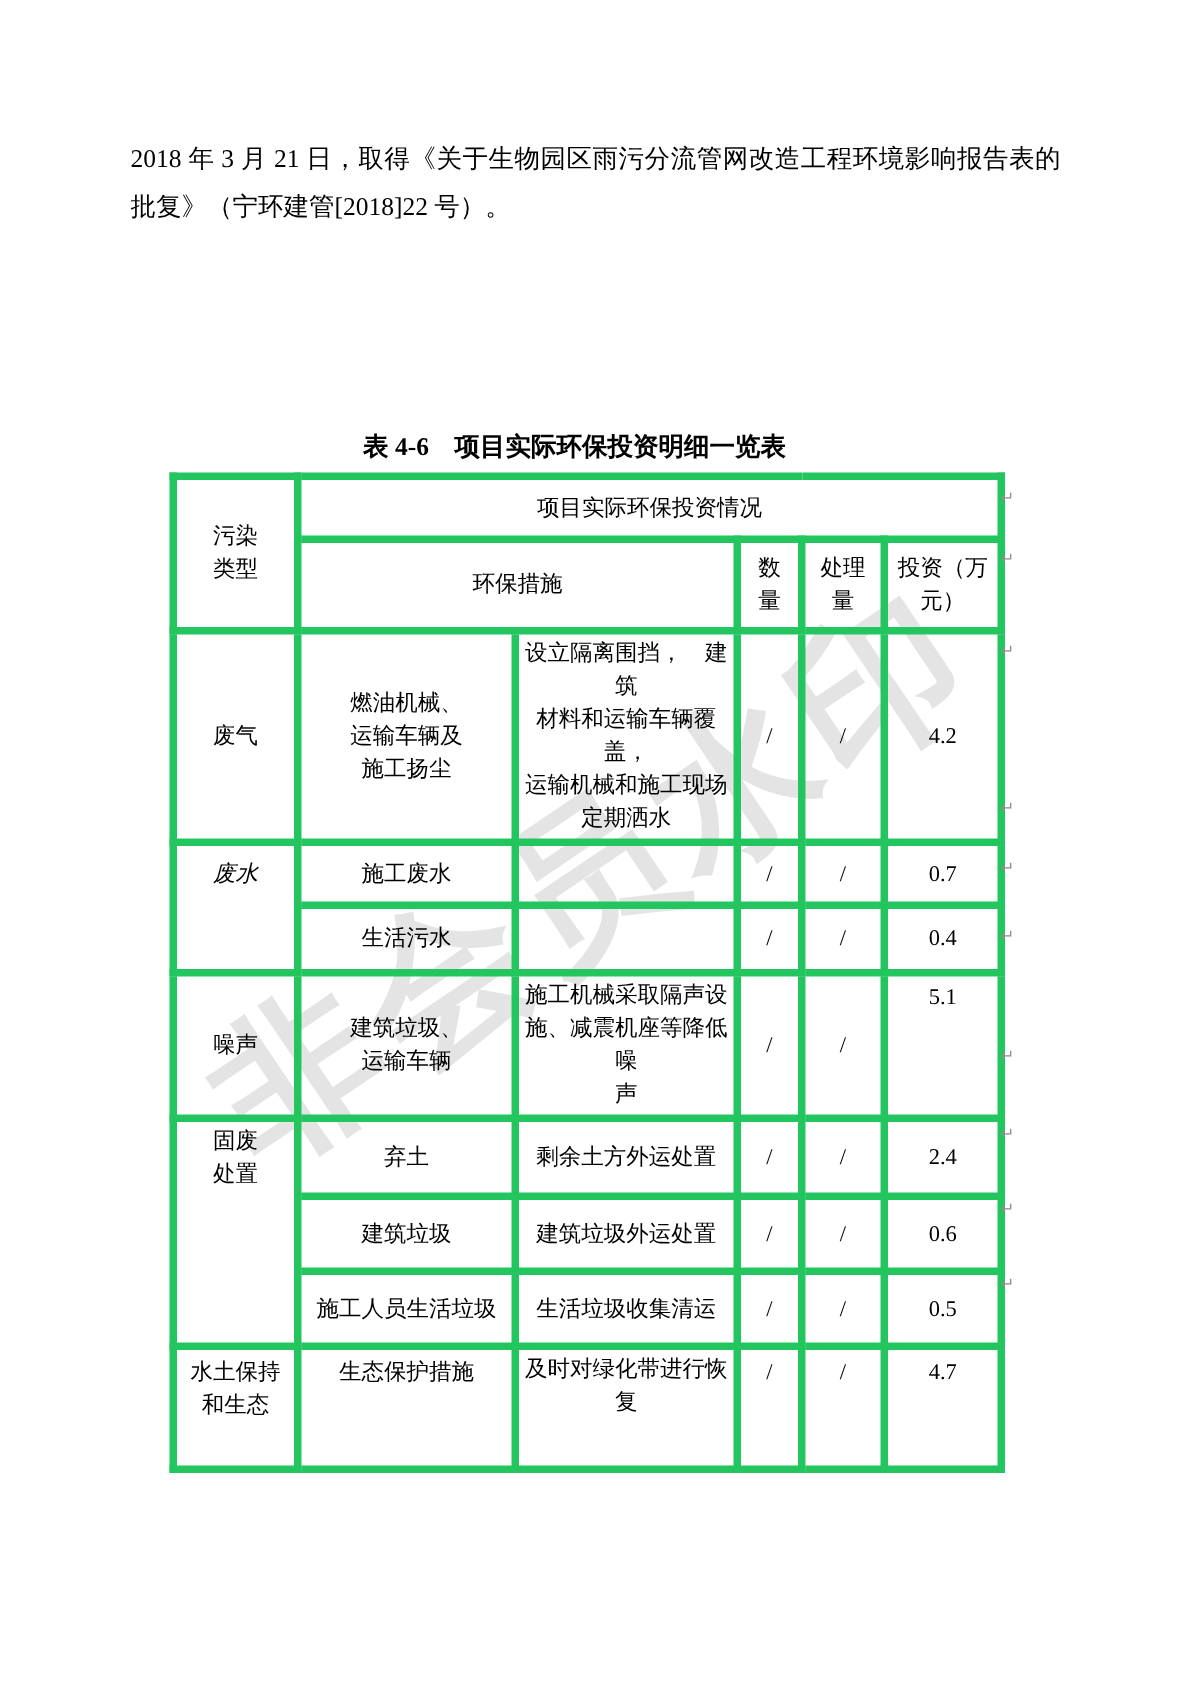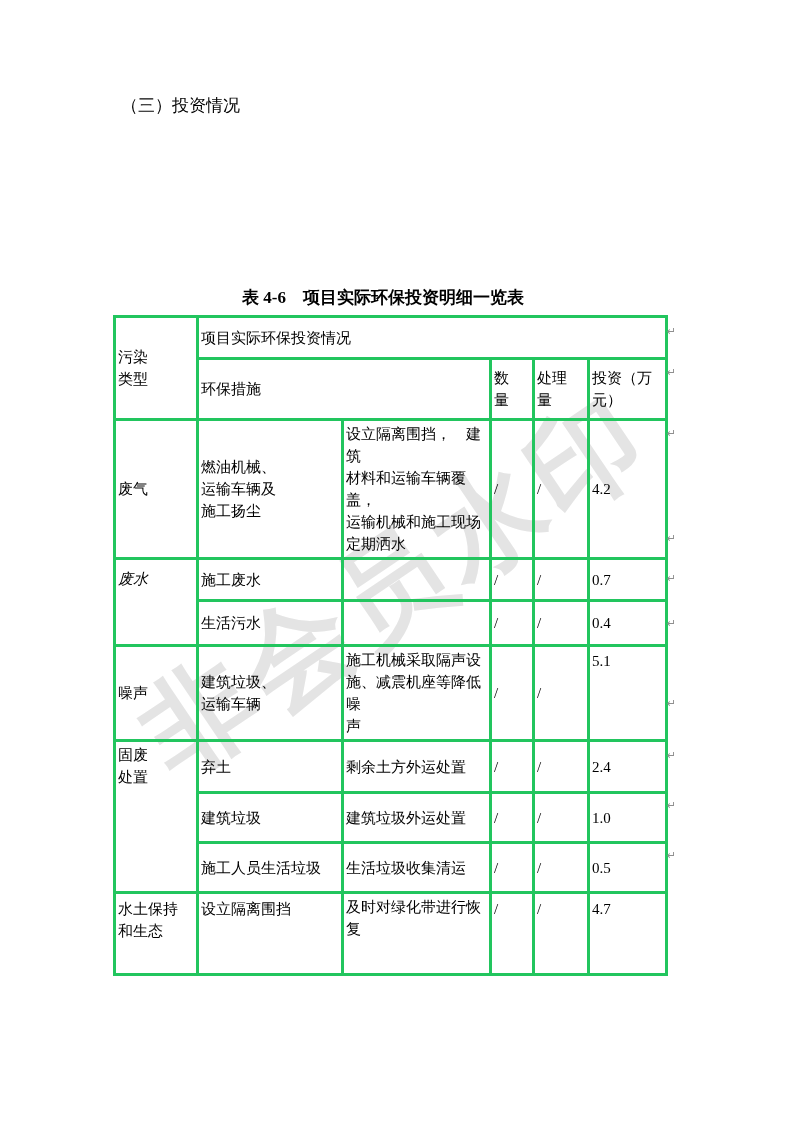--- a/index.html
+++ b/index.html
@@ -25,21 +25,21 @@
   .table-title {
     position:absolute; left:73px; top:286px; width:620px;
     text-align:center; font-weight:bold; font-size:17px; z-index:1;
   }
   table.inv {
     position:absolute; left:113px; top:315px; width:552px;
     border-collapse:collapse; table-layout:fixed;
     border:2px solid #000; z-index:1; background:transparent;
   }
   table.inv td {
-    border:3px solid #22c55e; vertical-align:middle;
+    border:5px solid #22c55e; text-align:center; vertical-align:middle;
     font-size:15px; line-height:22px; white-space:pre-line; padding:2px;
     overflow:hidden;
   }
   .lh34 { line-height:34px;margin-left:40px; }
   .lh44 { line-height:44px; }
   .lh47 { line-height:47px; }
   .lh30 { line-height:30px; }
   .vtop { vertical-align:top !important; }
   .pt2 { padding-top:2px !important; }
   .pt3 { padding-top:3px !important; }
@@ -52,21 +52,21 @@
   .bottom-block { top:932px; line-height:34px; }
 </style>
 </head>
 <body>
 
 <div class="page">
 
   <div class="watermark">非会员水印</div>
 
   <div class="block" style="top:90px;">
-    <p class="indent">（三）投资情况</p>
+    <p>2018 年 3 月 21 日，取得《关于生物园区雨污分流管网改造工程环境影响报告表的批复》（宁环建管[2018]22 号）。</p>
   </div>
 
   <div class="table-title">表 4-6　项目实际环保投资明细一览表</div>
 
   <table class="inv">
     <colgroup>
       <col style="width:83px">
         <col style="width:145px">
         <col style="width:148px">
       <col style="width:43px">
@@ -138,34 +138,34 @@
         <td>剩余土方外运处置</td>
         <td>/</td>
         <td>/</td>
         <td>2.4</td>
       </tr>
       <tr style="height:50px">
         <td>建筑垃圾</td>
         <td>建筑垃圾外运处置</td>
         <td>/</td>
         <td>/</td>
-        <td>1.0</td>
+        <td>0.6</td>
       </tr>
       <tr style="height:50px">
         <td>施工人员生活垃圾</td>
         <td>生活垃圾收集清运</td>
         <td>/</td>
         <td>/</td>
         <td>0.5</td>
       </tr>
 
       <tr style="height:82px">
         <td class="vtop pt4 lh30">水土保持
 和生态</td>
-        <td class="vtop pt4">设立隔离围挡</td>
+        <td class="vtop pt4">生态保护措施</td>
         <td class="vtop pt2 lh30">及时对绿化带进行恢
 复</td>
         <td class="vtop pt4">/</td>
         <td class="vtop pt4">/</td>
         <td class="vtop pt4">4.7</td>
       </tr>
     </tbody>
   </table>
 
   <span class="rmark" style="top:325px">↵</span>

